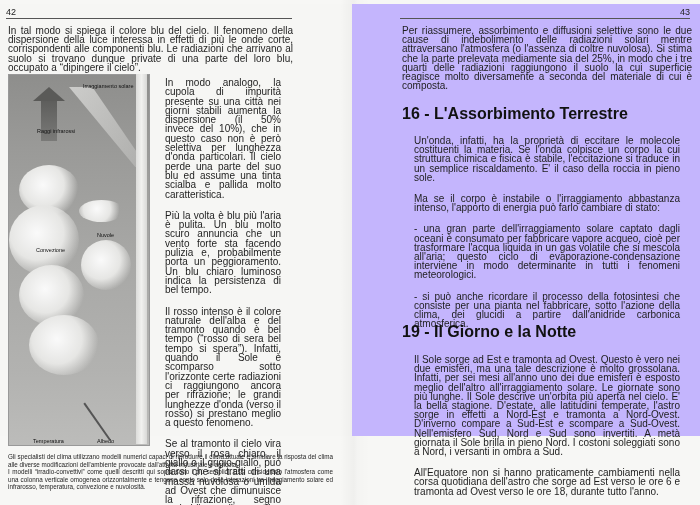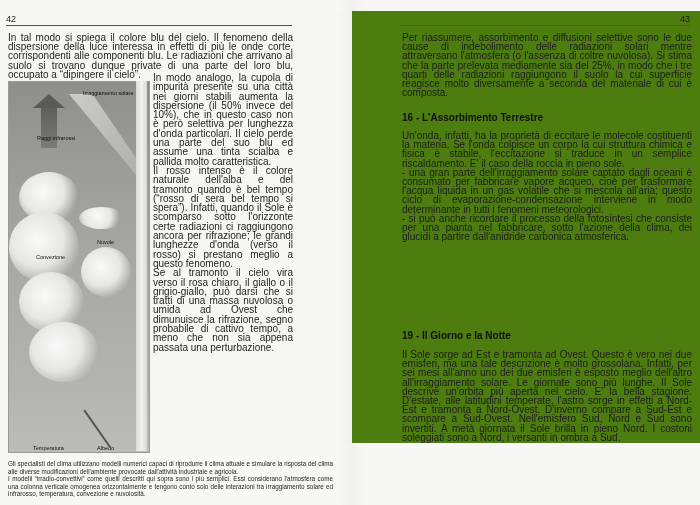--- a/index.html
+++ b/index.html
@@ -3,33 +3,33 @@
 <meta charset="utf-8">
 <style>
   html, body { margin: 0; padding: 0; }
   body {
     width: 700px; height: 505px; overflow: hidden;
     background: #f7f7f5;
     font-family: "Liberation Sans", sans-serif;
     color: #1e1e1e;
     position: relative;
   }
-  .page { position: absolute; top: 11px; height: 432px; }
+  .page { position: absolute; top: 4px; height: 432px; }
   .page-left { left: 0; width: 352px; background: #f6f6f4; }
-  .page-right { left: 352px; width: 348px; background: #4d7c0f; }
+  .page-right { left: 352px; width: 348px; background: #c4b5fd; }
   .gutter {
     position: absolute; left: 340px; top: 0; width: 30px; height: 505px;
     background: linear-gradient(to right, rgba(0,0,0,0) 0%, rgba(0,0,0,0.03) 45%, rgba(0,0,0,0.01) 60%, rgba(0,0,0,0) 100%);
   }
   .pagenum { position: absolute; font-size: 9px; top: 3px; color: #222; }
   .rule { position: absolute; height: 1px; background: #555; top: 14px; }
 
   .txt { position: absolute; font-size: 10px; line-height: 9.2px; text-align: justify; }
-  .txt p { margin: 0; }
-  .heading { position: absolute; font-size: 10px; font-weight: bold; color: #111; }
+  .txt p { margin: 12px; }
+  .heading { position: absolute; font-size: 16px; font-weight: bold; color: #111; }
   b { font-weight: normal; }
 
   
   .figure {
     position: absolute; left: 8px; top: 70px; width: 140px; height: 370px;
     background: linear-gradient(to bottom, #8e8e8c 0%, #9a9a98 20%, #a8a8a6 50%, #b2b2b0 80%, #bcbcba 100%);
     border: 1px solid #999;
     overflow: hidden;
   }
   .fig-strip {
@@ -88,20 +88,21 @@
     <div class="fig-label" style="left:28px; top:53px;">Raggi infrarossi</div>
     <div class="fig-label" style="left:88px; top:157px;">Nuvole</div>
     <div class="fig-label" style="left:27px; top:172px;">Convezione</div>
     <div class="fig-label" style="left:24px; top:363px;">Temperatura</div>
     <div class="fig-label" style="left:88px; top:363px;">Albedo</div>
   </div>
   <div class="fig-strip"></div>
 
   <div class="txt" style="left:153px; top:62px; width:140px; line-height:9.3px;">
     <p>In modo analogo, la cupola di impurità presente su una città nei giorni stabili aumenta la dispersione (il 50% invece del 10%), che in questo caso non è però selettiva per lunghezza d'onda particolari. Il cielo perde una parte del suo blu ed assume una tinta scialba e pallida molto caratteristica.</p>
+    <p>Più la volta è blu più l'aria è pulita. Un blu molto scuro annuncia che un vento forte sta facendo pulizia e, probabilmente porta un peggioramento. Un blu chiaro luminoso indica la persistenza di bel tempo.</p>
     <p>Il rosso intenso è il colore naturale dell'alba e del tramonto quando è bel tempo (“rosso di sera bel tempo si spera”). Infatti, quando il Sole è scomparso sotto l'orizzonte certe radiazioni ci raggiungono ancora per rifrazione; le grandi lunghezze d'onda (verso il rosso) si prestano meglio a questo fenomeno.</p>
     <p>Se al tramonto il cielo vira verso il rosa chiaro, il giallo o il grigio-giallo, può darsi che si tratti di una massa nuvolosa o umida ad Ovest che dimunuisce la rifrazione, segno probabile di cattivo tempo, a meno che non sia appena passata una perturbazione.</p>
   </div>
 
   <div class="caption-box">
     <p style="margin:0">Gli specialisti del clima utilizzano modelli numerici capaci di riprodurre il clima attuale e simulare la risposta del clima alle diverse modificazioni dell'ambiente provocate dall'attività industriale e agricola.</p>
     <p style="margin:0">I modelli “irradio-convettivi” come quelli descritti qui sopra sono i più semplici. Essi considerano l'atmosfera come una colonna verticale omogenea orizzontalmente e tengono conto solo delle interazioni tra irraggiamento solare ed infrarosso, temperatura, convezione e nuvolosità.</p>
   </div>
 </div>
 
@@ -110,22 +111,24 @@
 <div class="page page-right">
   <div class="rule" style="left:48px; width:290px;"></div>
   <div class="pagenum" style="left:328px;">43</div>
 
   <div class="txt" style="left:50px; top:22px; width:290px;">Per riassumere, assorbimento e diffusioni selettive sono le due cause di indebolimento delle radiazioni solari mentre attraversano l'atmosfera (o l'assenza di coltre nuvolosa). Si stima che la parte prelevata mediamente sia del 25%, in modo che i tre quarti delle radiazioni raggiungono il suolo la cui superficie reagisce molto diversamente a seconda del materiale di cui è composta.</div>
 
   <div class="heading" style="left:50px; top:101px;">16 - L'Assorbimento Terrestre</div>
 
   <div class="txt" style="left:50px; top:120px; width:290px;">
     <p><span>Un'onda, infatti, ha la proprietà di </span><b>eccitare</b><span> le molecole costituenti la materia. Se l'onda colpisce un corpo la cui struttura chimica e fisica è stabile, l'eccitazione si traduce in un semplice riscaldamento. E' il caso della roccia in pieno sole.</span></p>
+    <p><span>Ma se il corpo è instabile o l'irraggiamento abbastanza intenso, l'apporto di energia può farlo </span><b>cambiare di stato</b><span>:</span></p>
     <p>- una gran parte dell'irraggiamento solare captato dagli oceani è consumato per fabbricare vapore acqueo, cioè per trasformare l'acqua liquida in un gas volatile che si mescola all'aria; questo ciclo di evaporazione-condensazione interviene in modo determinante in tutti i fenomeni meteorologici.</p>
     <p><span>- si può anche ricordare il processo della </span><b>fotosintesi</b><span> che consiste per una pianta nel fabbricare, sotto l'azione della clima, dei glucidi a partire dall'anidride carbonica atmosferica.</span></p>
   </div>
 
   <div class="heading" style="left:50px; top:319px;">19 - Il Giorno e la Notte</div>
 
   <div class="txt" style="left:50px; top:339px; width:290px;">
     <p>Il Sole sorge ad Est e tramonta ad Ovest. Questo è vero nei due emisferi, ma una tale descrizione è molto grossolana. Infatti, per sei mesi all'anno uno dei due emisferi è esposto meglio dell'altro all'irraggiamento solare. Le giornate sono più lunghe. Il Sole descrive un'orbita più aperta nel cielo. E' la bella stagione. D'estate, alle latitudini temperate, l'astro sorge in effetti a Nord-Est e tramonta a Nord-Ovest. D'inverno compare a Sud-Est e scompare a Sud-Ovest. Nell'emisfero Sud, Nord e Sud sono invertiti. A metà giornata il Sole brilla in pieno Nord. I costoni soleggiati sono a Nord, i versanti in ombra a Sud.</p>
+    <p>All'Equatore non si hanno praticamente cambiamenti nella corsa quotidiana dell'astro che sorge ad Est verso le ore 6 e tramonta ad Ovest verso le ore 18, durante tutto l'anno.</p>
   </div>
 </div>
 
 </body></html>

